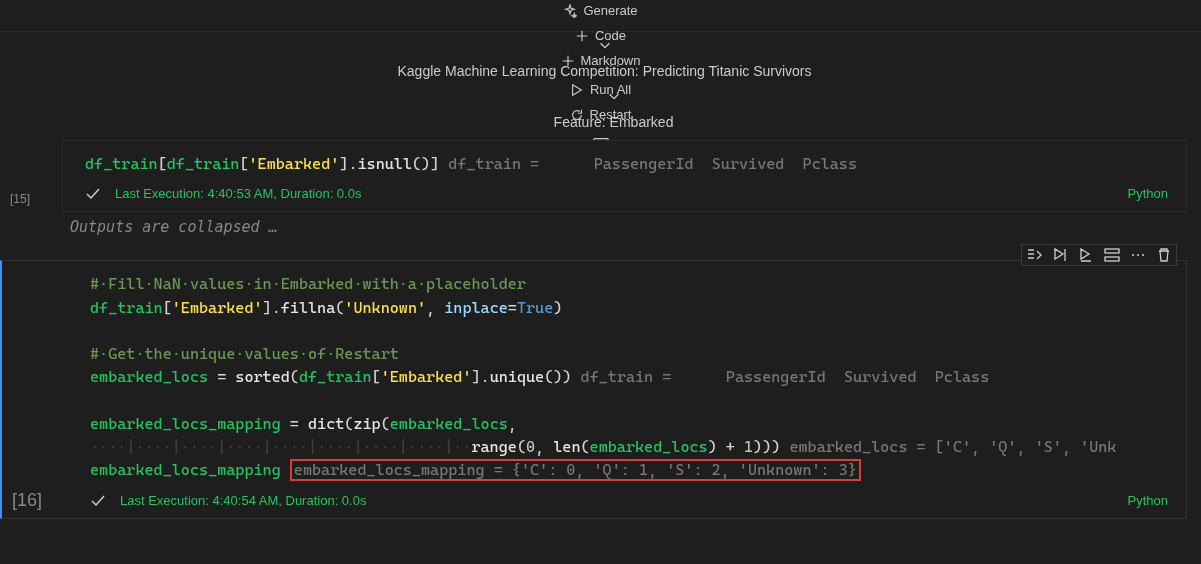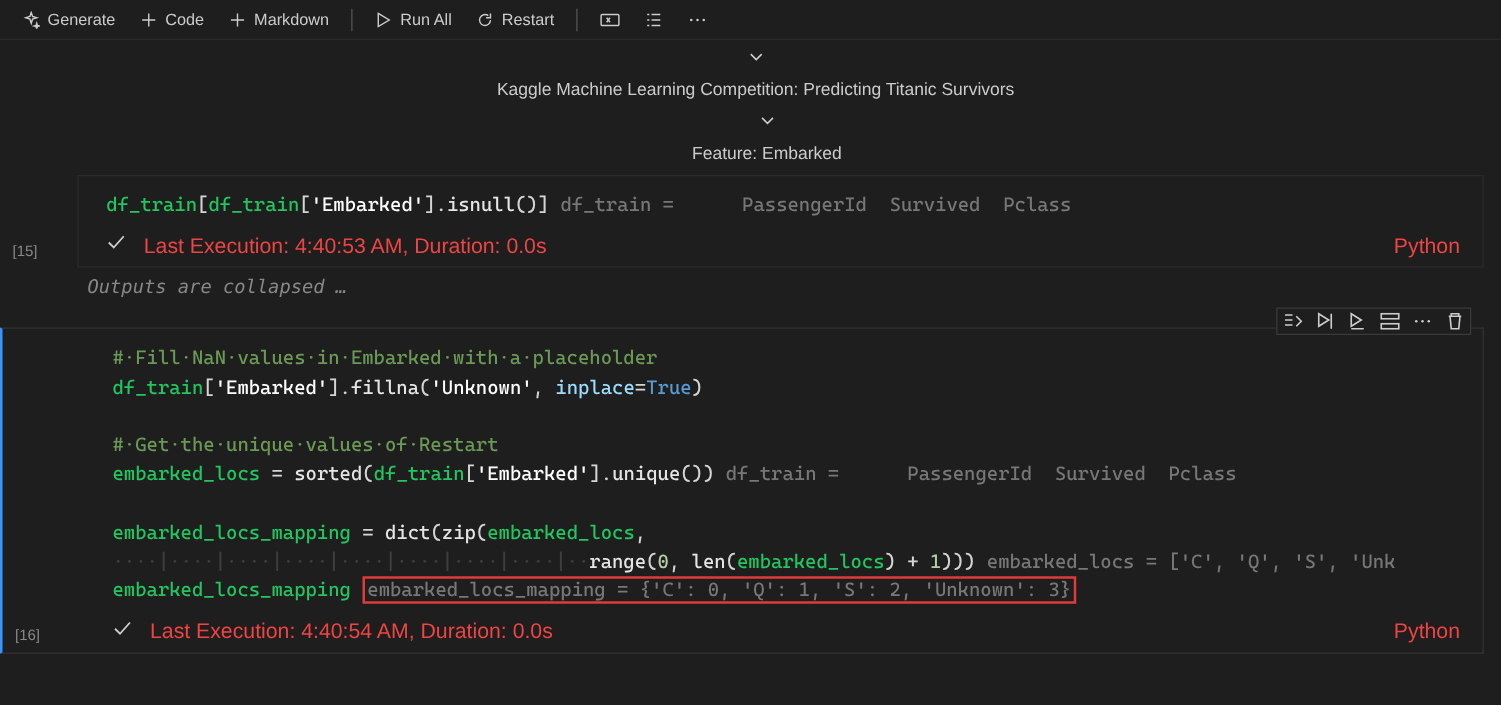--- a/index.html
+++ b/index.html
@@ -12,20 +12,21 @@
     height: 564px;
     overflow: hidden;
   }
   .toolbar {
     display: flex;
     align-items: center;
     height: 32px;
     padding: 0 10px;
     gap: 4px;
     border-bottom: 1px solid #2a2a2a;
+    flex-direction: column;
   }
   .tool-btn {
     display: flex;
     align-items: center;
     gap: 6px;
     padding: 3px 8px;
     color: #ccc;
     cursor: pointer;
     font-size: 13px;
   }
@@ -76,24 +77,24 @@
     font-family: "Cascadia Code", Consolas, monospace;
     font-size: 15.5px;
     line-height: 1.5;
     padding: 12px 16px 6px 22px;
     white-space: pre;
     overflow: hidden;
     color:#d4d4d4;
   }
   .status-row {
     display:flex;
-    align-items:center;
+    align-items:flex-start;
     padding: 4px 12px 6px 22px;
-    font-size: 17px;
-    color:#ef4444;
+    font-size: 13px;
+    color:#22c55e;
     border-top: 0;
   }
   .status-row .lang { margin-left:auto; padding-right:6px;}
   .check svg { stroke:#ccc; fill:none; stroke-width:1.5;}
   .collapsed-note {
     font-family: Consolas, monospace;
     font-style: italic;
     color:#888;
     padding: 6px 0 14px 70px;
     font-size:15px;
@@ -108,21 +109,21 @@
     align-items:center;
     padding: 2px 4px;
     gap: 10px;
     z-index: 5;
   }
   .cell-toolbar .icon svg { stroke:#ccc; }
   
   .cm { color:#6a9955; }
   .fn { color:#e5e5e5; }
   .var { color:#22c55e; }
-  .str { color:#ffffff; }
+  .str { color:#fde047; }
   .num { color:#b5cea8; }
   .bool { color:#569cd6; }
   .punc { color:#d4d4d4; }
   .param { color:#9cdcfe; }
   .ghost { color:#777; }
   .ws-dot { color:#3e3e3e; }
   .hlbox {
     border: 2px solid #e03b3b;
     padding: 0 2px;
   }
@@ -135,21 +136,21 @@
     gap:6px;
   }
   .run-gutter svg { stroke:#ccc; fill:none; stroke-width:1.3;}
   .cell.active .code-area { padding-left: 28px; }
   .cell.active .status-row { padding-left: 28px;}
   .gutter2 {
     position:absolute;
     left:12px;
     bottom:8px;
     color:#888;
-    font-size:12px;
+    font-size:18px;
     margin-top:27px;
   }
 </style>
 </head>
 <body>
 
 <div class="toolbar">
   <div class="tool-btn">
     <span class="icon">
         <svg width="14" height="14" viewBox="0 0 16 16">

